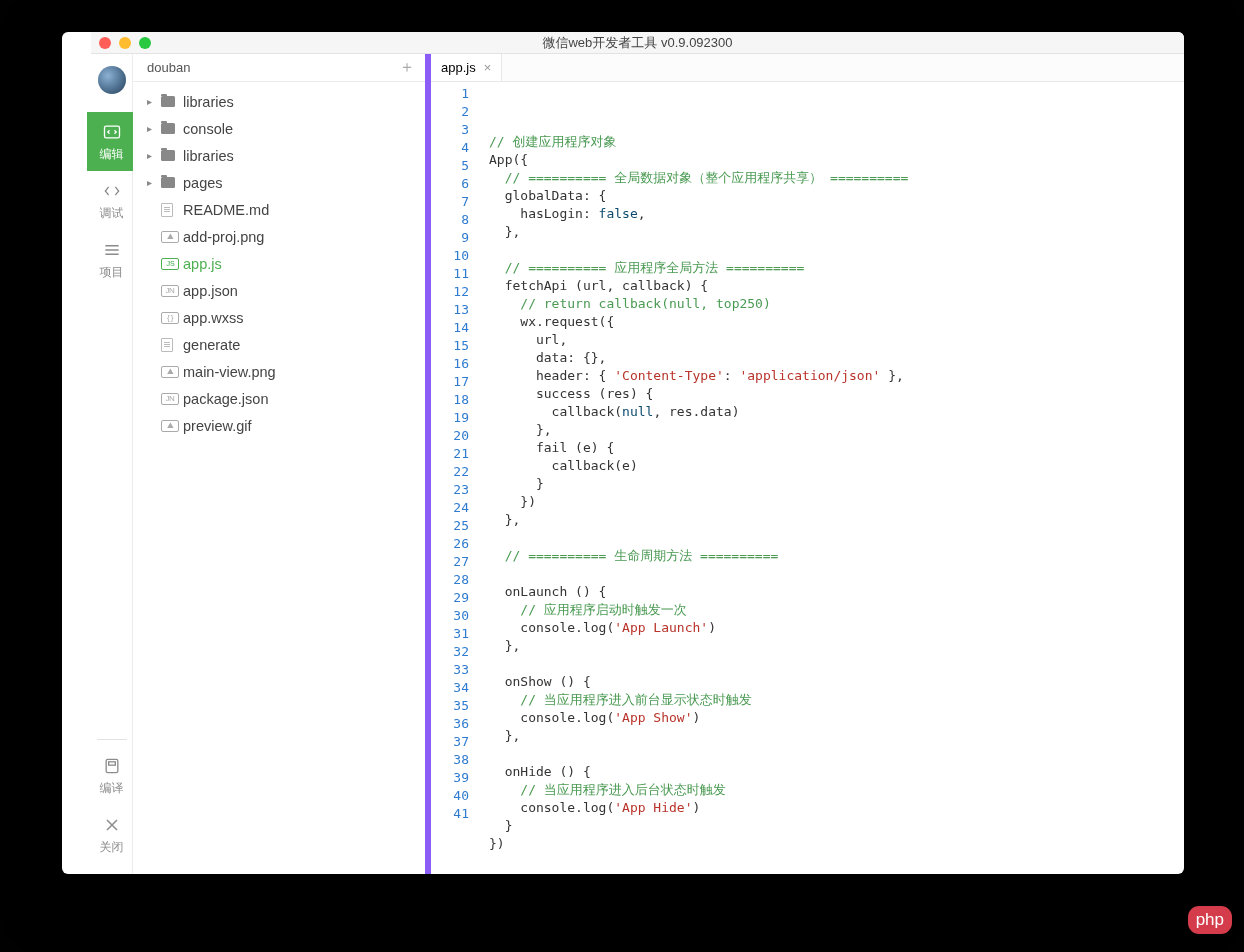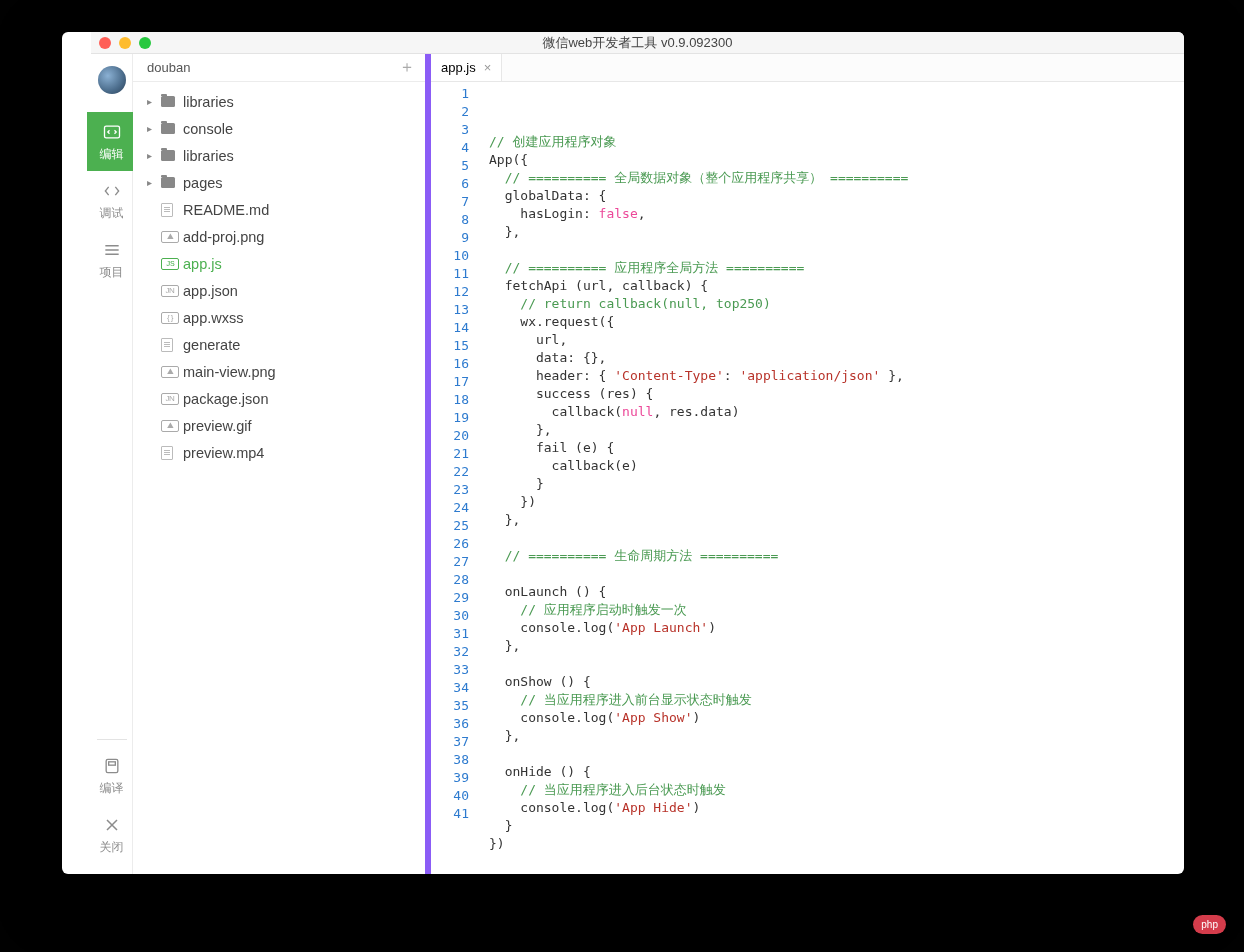--- a/index.html
+++ b/index.html
@@ -68,26 +68,26 @@
 
 .code {
   flex: 1; display: flex; font-family: Menlo, Consolas, monospace;
   font-size: 13px; line-height: 18px; overflow: auto; white-space: pre;
 }
 .gutter { width: 46px; background: #fff; color: #2e7bcf; text-align: right; padding: 3px 8px 3px 0; user-select: none; }
 .gutter .ln { height: 18px; }
 .code-text { flex: 1; padding: 3px 0 3px 12px; color: #333; margin-top: 48px; }
 .code-text .line { height: 18px; }
 .tok-c { color: #4a9a52; }
-.tok-k { color: #ec4899; }
+.tok-k { color: #0c4a6e; }
 .tok-s { color: #b8332a; }
 
 .badge-php {
-  position: absolute; right: 18px; bottom: 18px; background: #d43c4b;
-  color: #fff; font-size: 10px; padding: 4px 8px; border-radius: 11px;
+  position: absolute; right: 12px; bottom: 18px; background: #d43c4b;
+  color: #fff; font-size: 17px; padding: 4px 8px; border-radius: 11px;
   font-weight: 500;
 }
 </style>
 </head>
 <body>
 
 <div class="window">
 
   <div class="titlebar">
     <div class="traffic">
@@ -246,27 +246,20 @@
             </span>
             <span>package.json</span>
           </div>
           <div class="tree-row">
             <span class="tree-caret"></span>
             <span class="tree-ico">
               <span class="file-icon">⛰</span>
             </span>
             <span>preview.gif</span>
           </div>
-          <div class="tree-row">
-            <span class="tree-caret"></span>
-            <span class="tree-ico">
-              <span class="file-doc"></span>
-            </span>
-            <span>preview.mp4</span>
-          </div>
         </div>
     </div>
 
     <div class="editor">
       <div class="tabs">
         <div class="tab">
           <span>app.js</span>
           <span class="tab-close">×</span>
         </div>
       </div>

